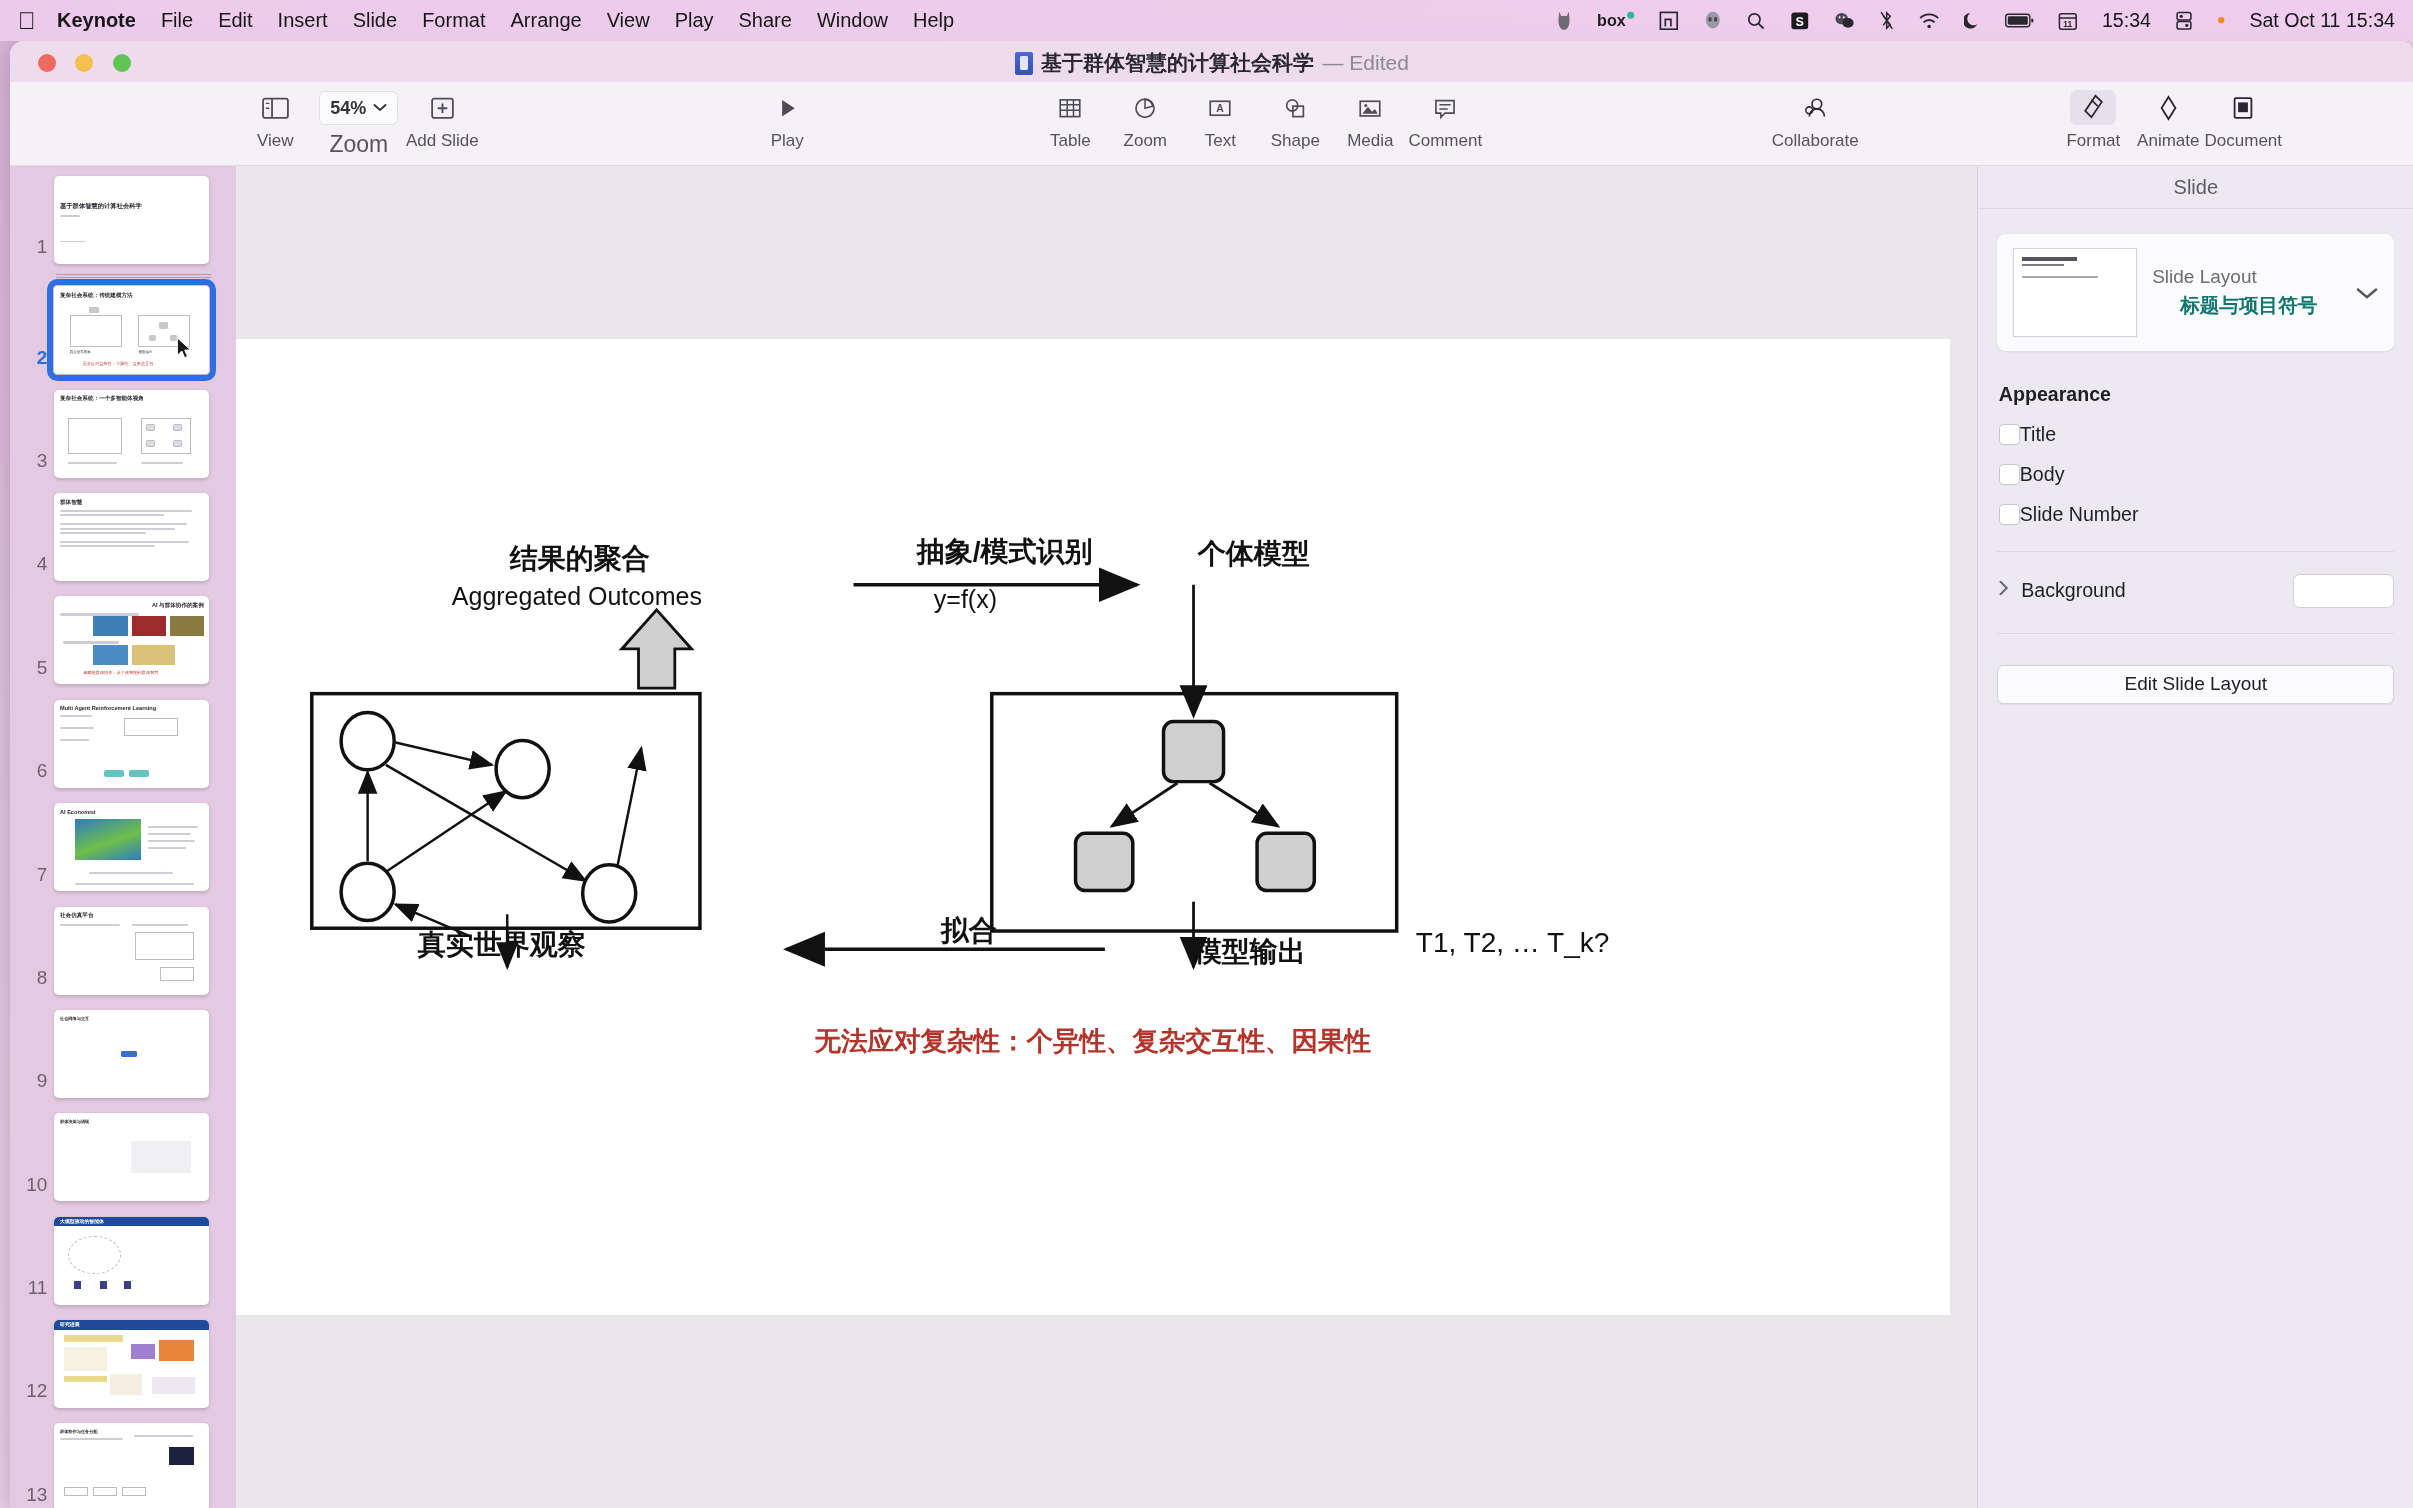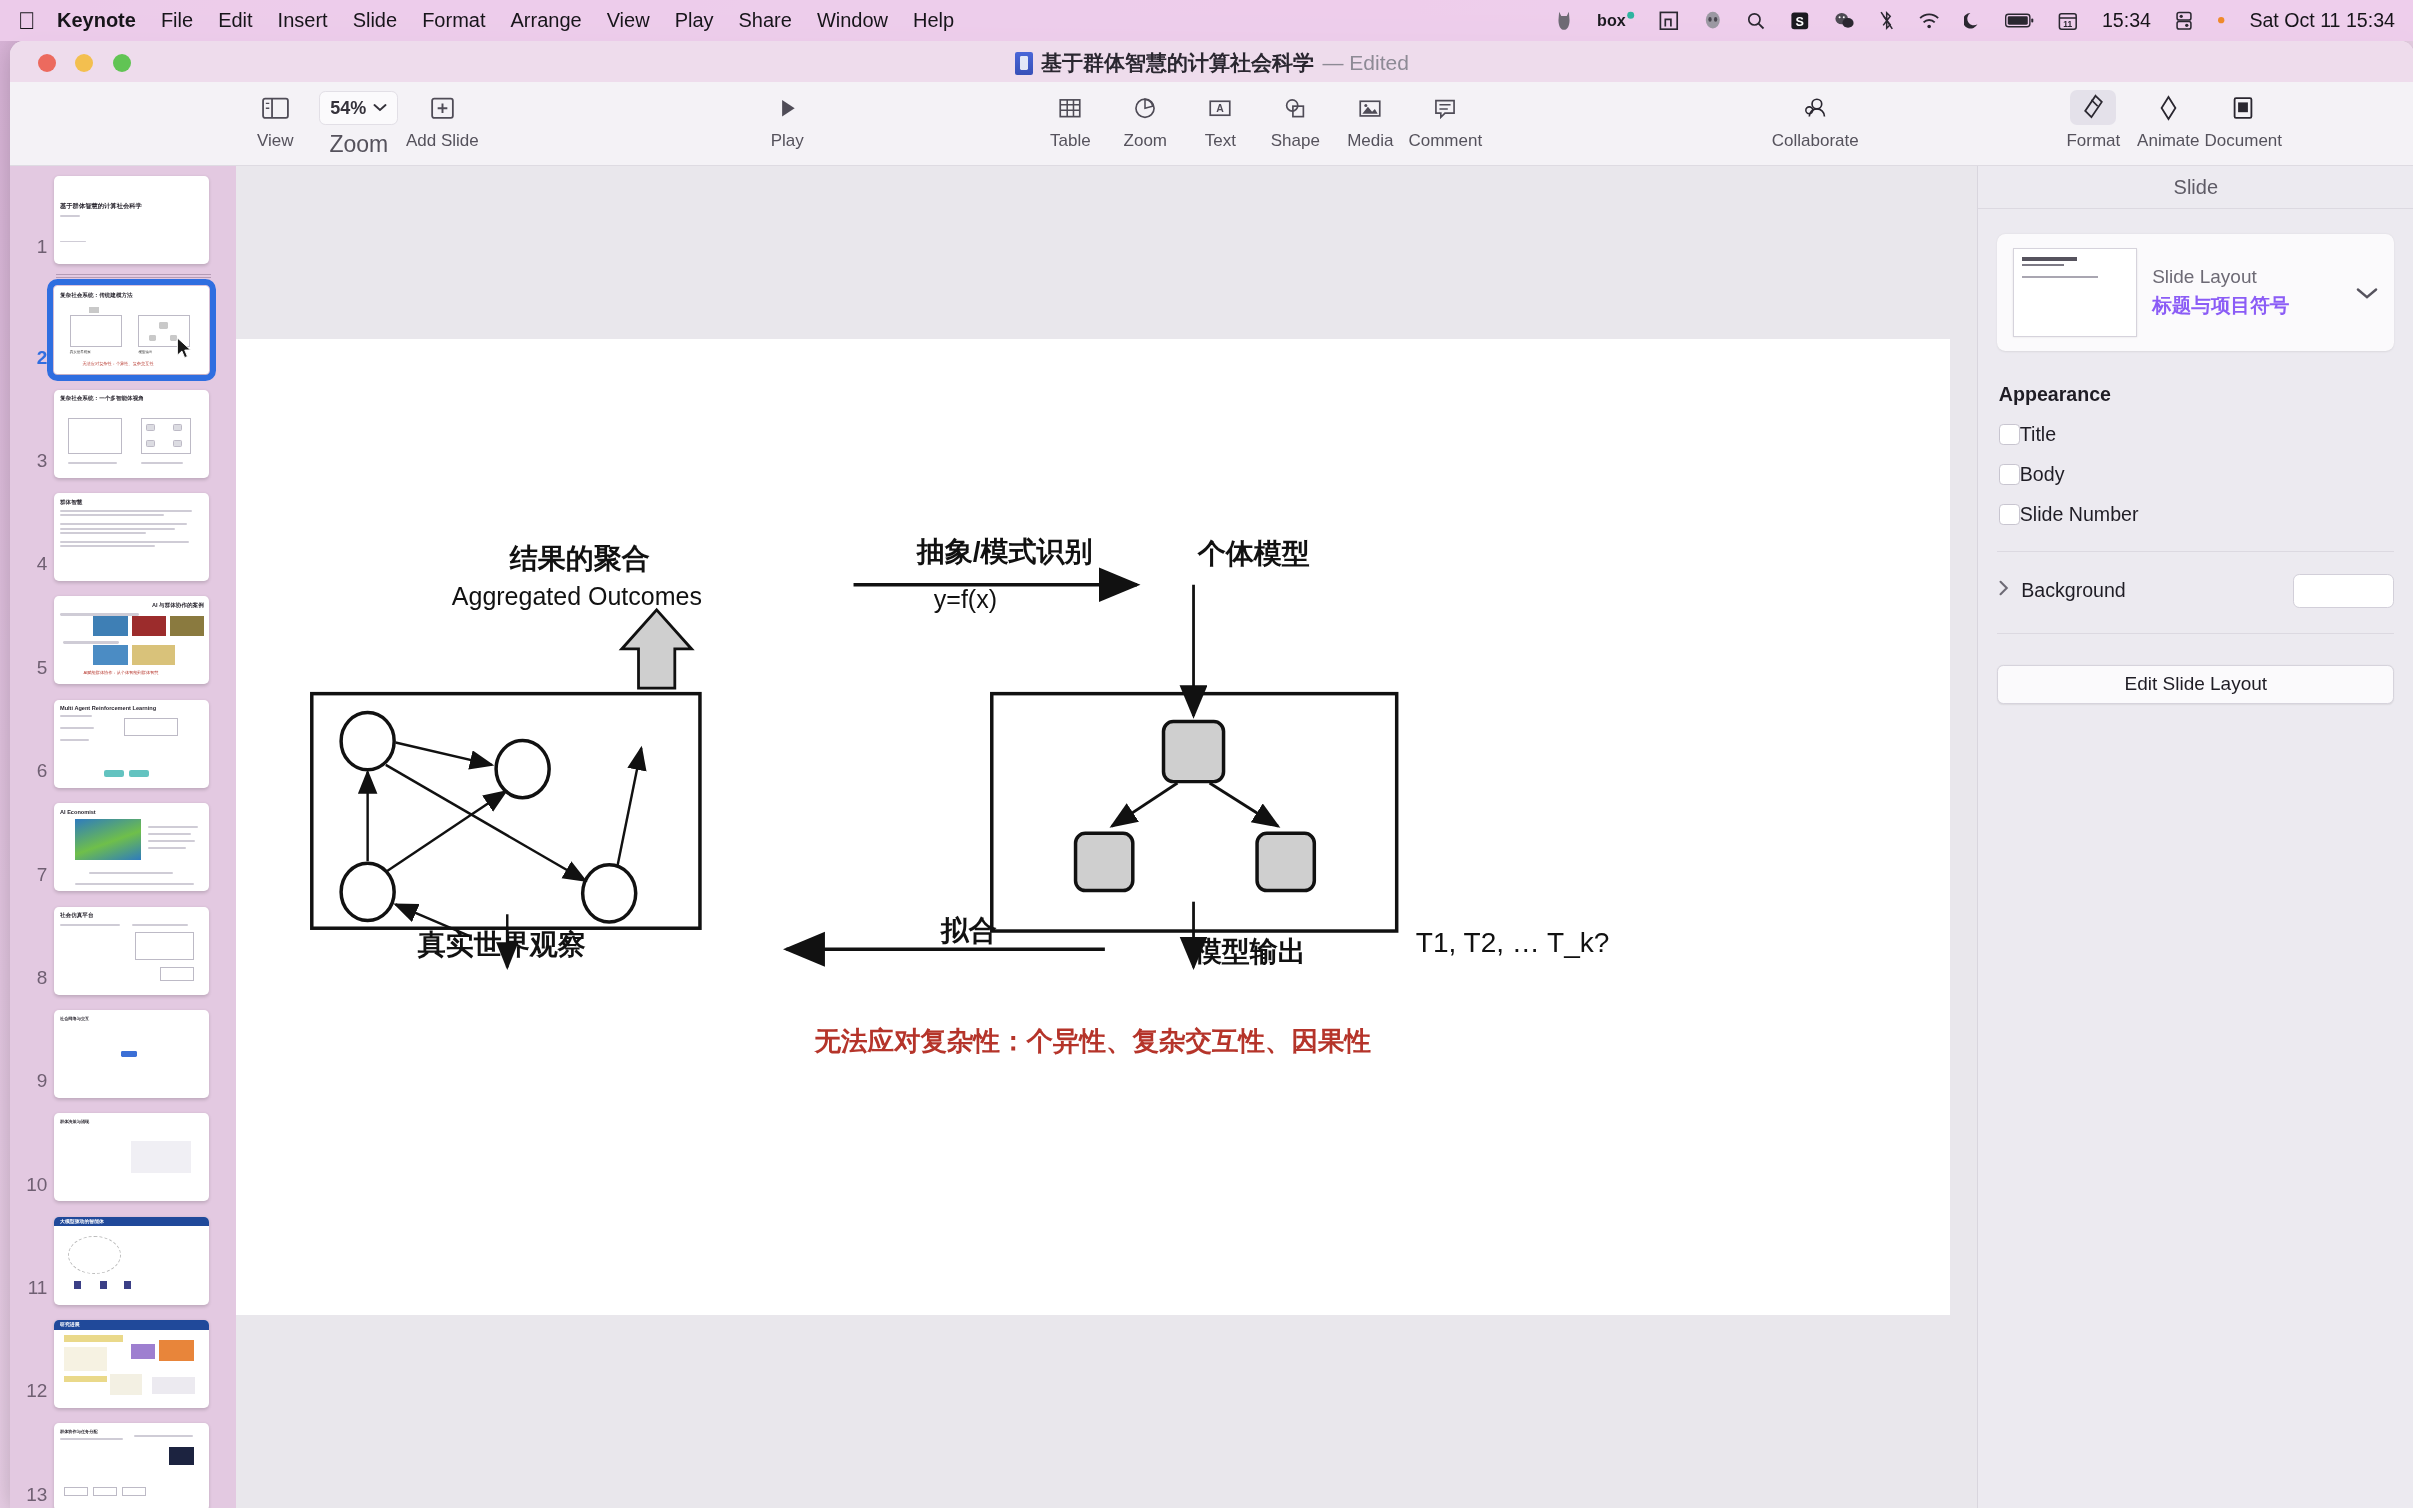--- a/index.html
+++ b/index.html
@@ -153,21 +153,21 @@
   }
   .layout-thumb {
     width: 124px; height: 89px; background:#fff; border:0.7px solid #d6d3dc;
     box-shadow: 0 0.7px 2.1px rgba(0,0,0,.1); position: relative; padding: 8.4px; flex:0 0 auto;
   }
   .layout-thumb .lt1 { height:3.5px; width:52%; background:#56535e; margin-bottom:2.8px; }
   .layout-thumb .lt2 { height:2.8px; width:40%; background:#7d7a85; margin-bottom:9.8px; }
   .layout-thumb .lt3 { height:2.1px; width:72%; background:#a9a6b1; }
   .layout-txt { flex:1; }
   .layout-txt .sub { font-size: 19px; color:#6d6a75; }
-  .layout-txt .name { font-size: 19.6px; font-weight: bold; color:#8b5cf6; margin-top:4.2px;}
+  .layout-txt .name { font-size: 19.6px; font-weight: bold; color:#0f766e; margin-top:4.2px;margin-left:28px;}
   .chev { font-size:21px; color:#56535e; }
 
   .insp-sec-title { margin: 32px 0 0 21px; font-size: 19.6px; font-weight: bold; color:#1f1d25; }
   .cbrow { display:flex; align-items:center; margin: 17px 0 0 21px; }
   .cbox { width: 21px; height: 21px; background:#fff; border:0.7px solid #c8c5d0; border-radius: 4.2px; flex:0 0 auto; }
   .cbrow .cl { font-size: 19.6px; color:#1f1d25; }
   .hr { height:0.7px; background:#dcd9e1; margin: 25px 19.6px 0 19.6px; }
   .bgrow { display:flex; align-items:center; margin: 22.3px 19.6px 0 19.6px; }
   .bgrow .arrow { font-size:18px; color:#6d6a75; margin-right: 11.2px; }
   .bgrow .bl { font-size:19.6px; color:#1f1d25; }

